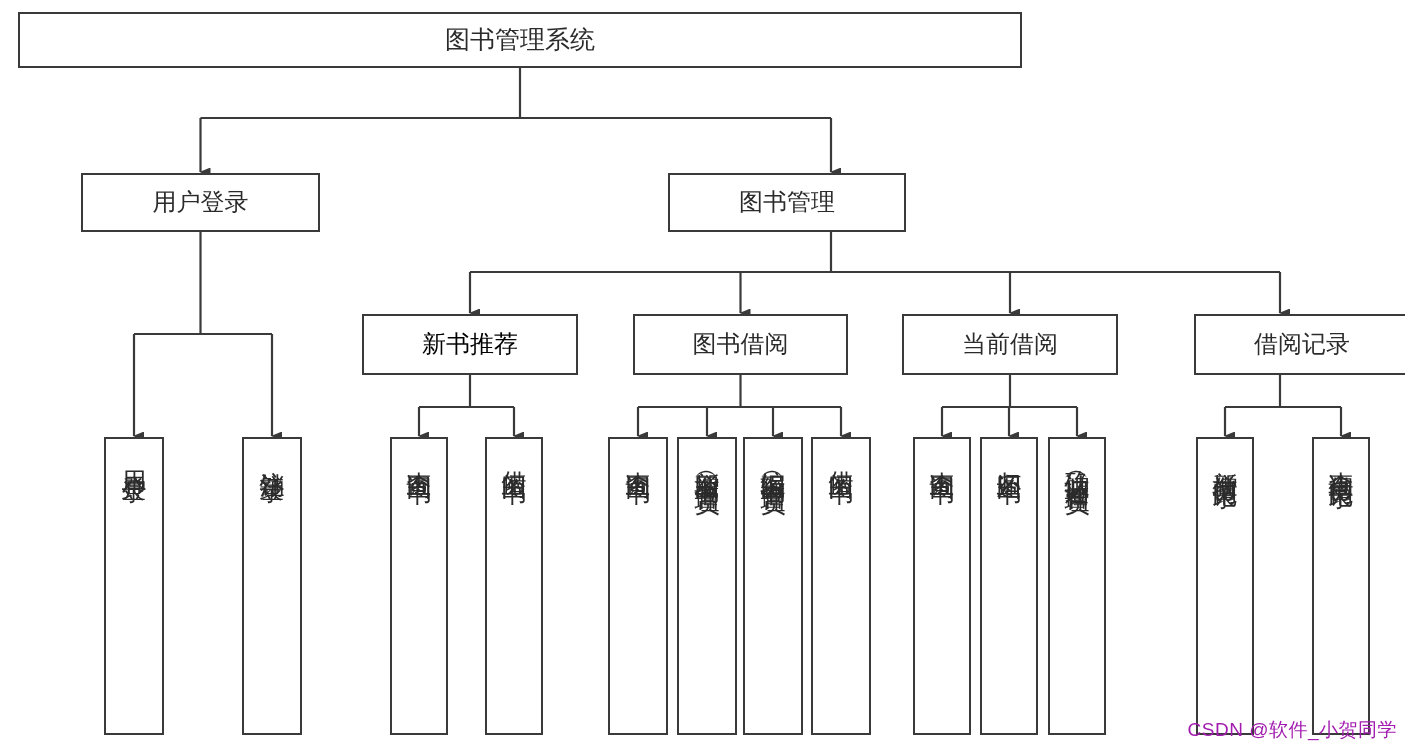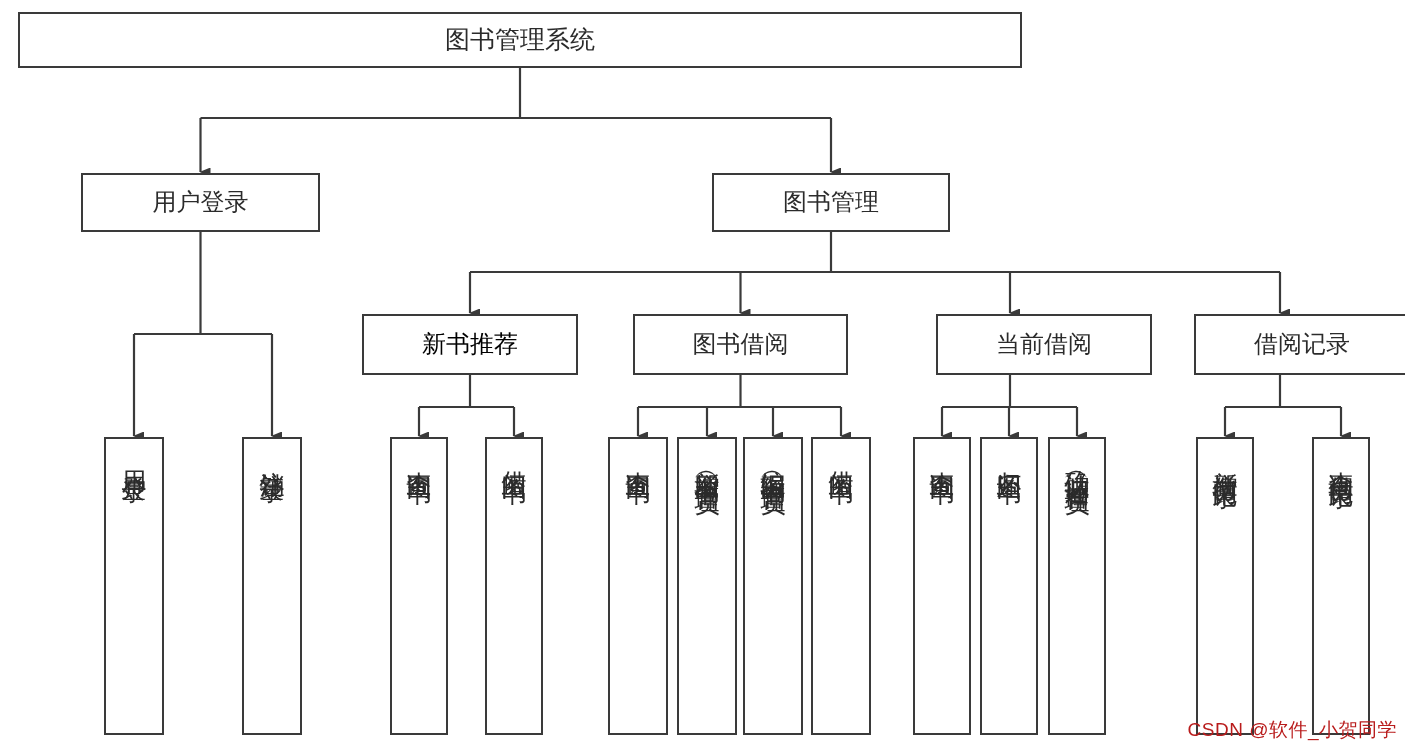--- a/index.html
+++ b/index.html
@@ -58,21 +58,21 @@
     line-height: 1;
   }
   .node.root .node-label {
     font-size: 25px;
   }
   .watermark {
     position: absolute;
     right: 8px;
     bottom: 4px;
     font-size: 19px;
-    color: #b91c1c;
+    color: #a21caf;
     letter-spacing: 0.5px;
     white-space: nowrap;
     pointer-events: none;
   }
 </style>
 </head>
 <body>
 
 <div id="canvas">
   <svg class="wires" id="wires" viewBox="0 0 1405 747" xmlns="http://www.w3.org/2000/svg">
@@ -117,30 +117,30 @@
         <line x1="1341" y1="407" x2="1341" y2="436" stroke="#3a3a3a" stroke-width="2.2" marker-end="url(#arrowhead)"></line>
       </g>
   </svg>
   <div id="nodes-layer">
       <div class="node horizontal root" style="left: 18px; top: 12px; width: 1004px; height: 56px; border-color: rgb(58, 58, 58); background: rgb(255, 255, 255);">
         <span class="node-label" style="color: rgb(43, 43, 43);">图书管理系统</span>
       </div>
       <div class="node horizontal" style="left: 81px; top: 173px; width: 239px; height: 59px; border-color: rgb(58, 58, 58); background: rgb(255, 255, 255);">
         <span class="node-label" style="color: rgb(43, 43, 43);">用户登录</span>
       </div>
-      <div class="node horizontal" style="left: 712px; top: 173px; width: 238px; height: 59px; border-color: rgb(58, 58, 58); background: rgb(255, 255, 255);">
+      <div class="node horizontal" style="left: 668px; top: 173px; width: 238px; height: 59px; border-color: rgb(58, 58, 58); background: rgb(255, 255, 255);">
         <span class="node-label" style="color: rgb(43, 43, 43);">图书管理</span>
       </div>
       <div class="node horizontal" style="left: 362px; top: 314px; width: 216px; height: 61px; border-color: rgb(58, 58, 58); background: rgb(255, 255, 255);">
         <span class="node-label" style="color: #000000;">新书推荐</span>
       </div>
       <div class="node horizontal" style="left: 633px; top: 314px; width: 215px; height: 61px; border-color: rgb(58, 58, 58); background: rgb(255, 255, 255);">
         <span class="node-label" style="color: rgb(43, 43, 43);">图书借阅</span>
       </div>
-      <div class="node horizontal" style="left: 902px; top: 314px; width: 216px; height: 61px; border-color: rgb(58, 58, 58); background: rgb(255, 255, 255); margin-left: 34px;">
+      <div class="node horizontal" style="left: 902px; top: 314px; width: 216px; height: 61px; border-color: rgb(58, 58, 58); background: rgb(255, 255, 255);">
         <span class="node-label" style="color: rgb(43, 43, 43);">当前借阅</span>
       </div>
       <div class="node horizontal" style="left: 1172px; top: 314px; width: 216px; height: 61px; border-color: rgb(58, 58, 58); background: rgb(255, 255, 255); margin-left: 22px;">
         <span class="node-label" style="color: rgb(43, 43, 43);">借阅记录</span>
       </div>
       <div class="node vertical" style="left: 104px; top: 437px; width: 60px; height: 298px; border-color: rgb(58, 58, 58); background: rgb(255, 255, 255);">
         <span class="node-label" style="color: rgb(43, 43, 43);">用户登录</span>
       </div>
       <div class="node vertical" style="left: 242px; top: 437px; width: 60px; height: 298px; border-color: rgb(58, 58, 58); background: rgb(255, 255, 255);">
         <span class="node-label" style="color: rgb(43, 43, 43);">注销登录</span>

